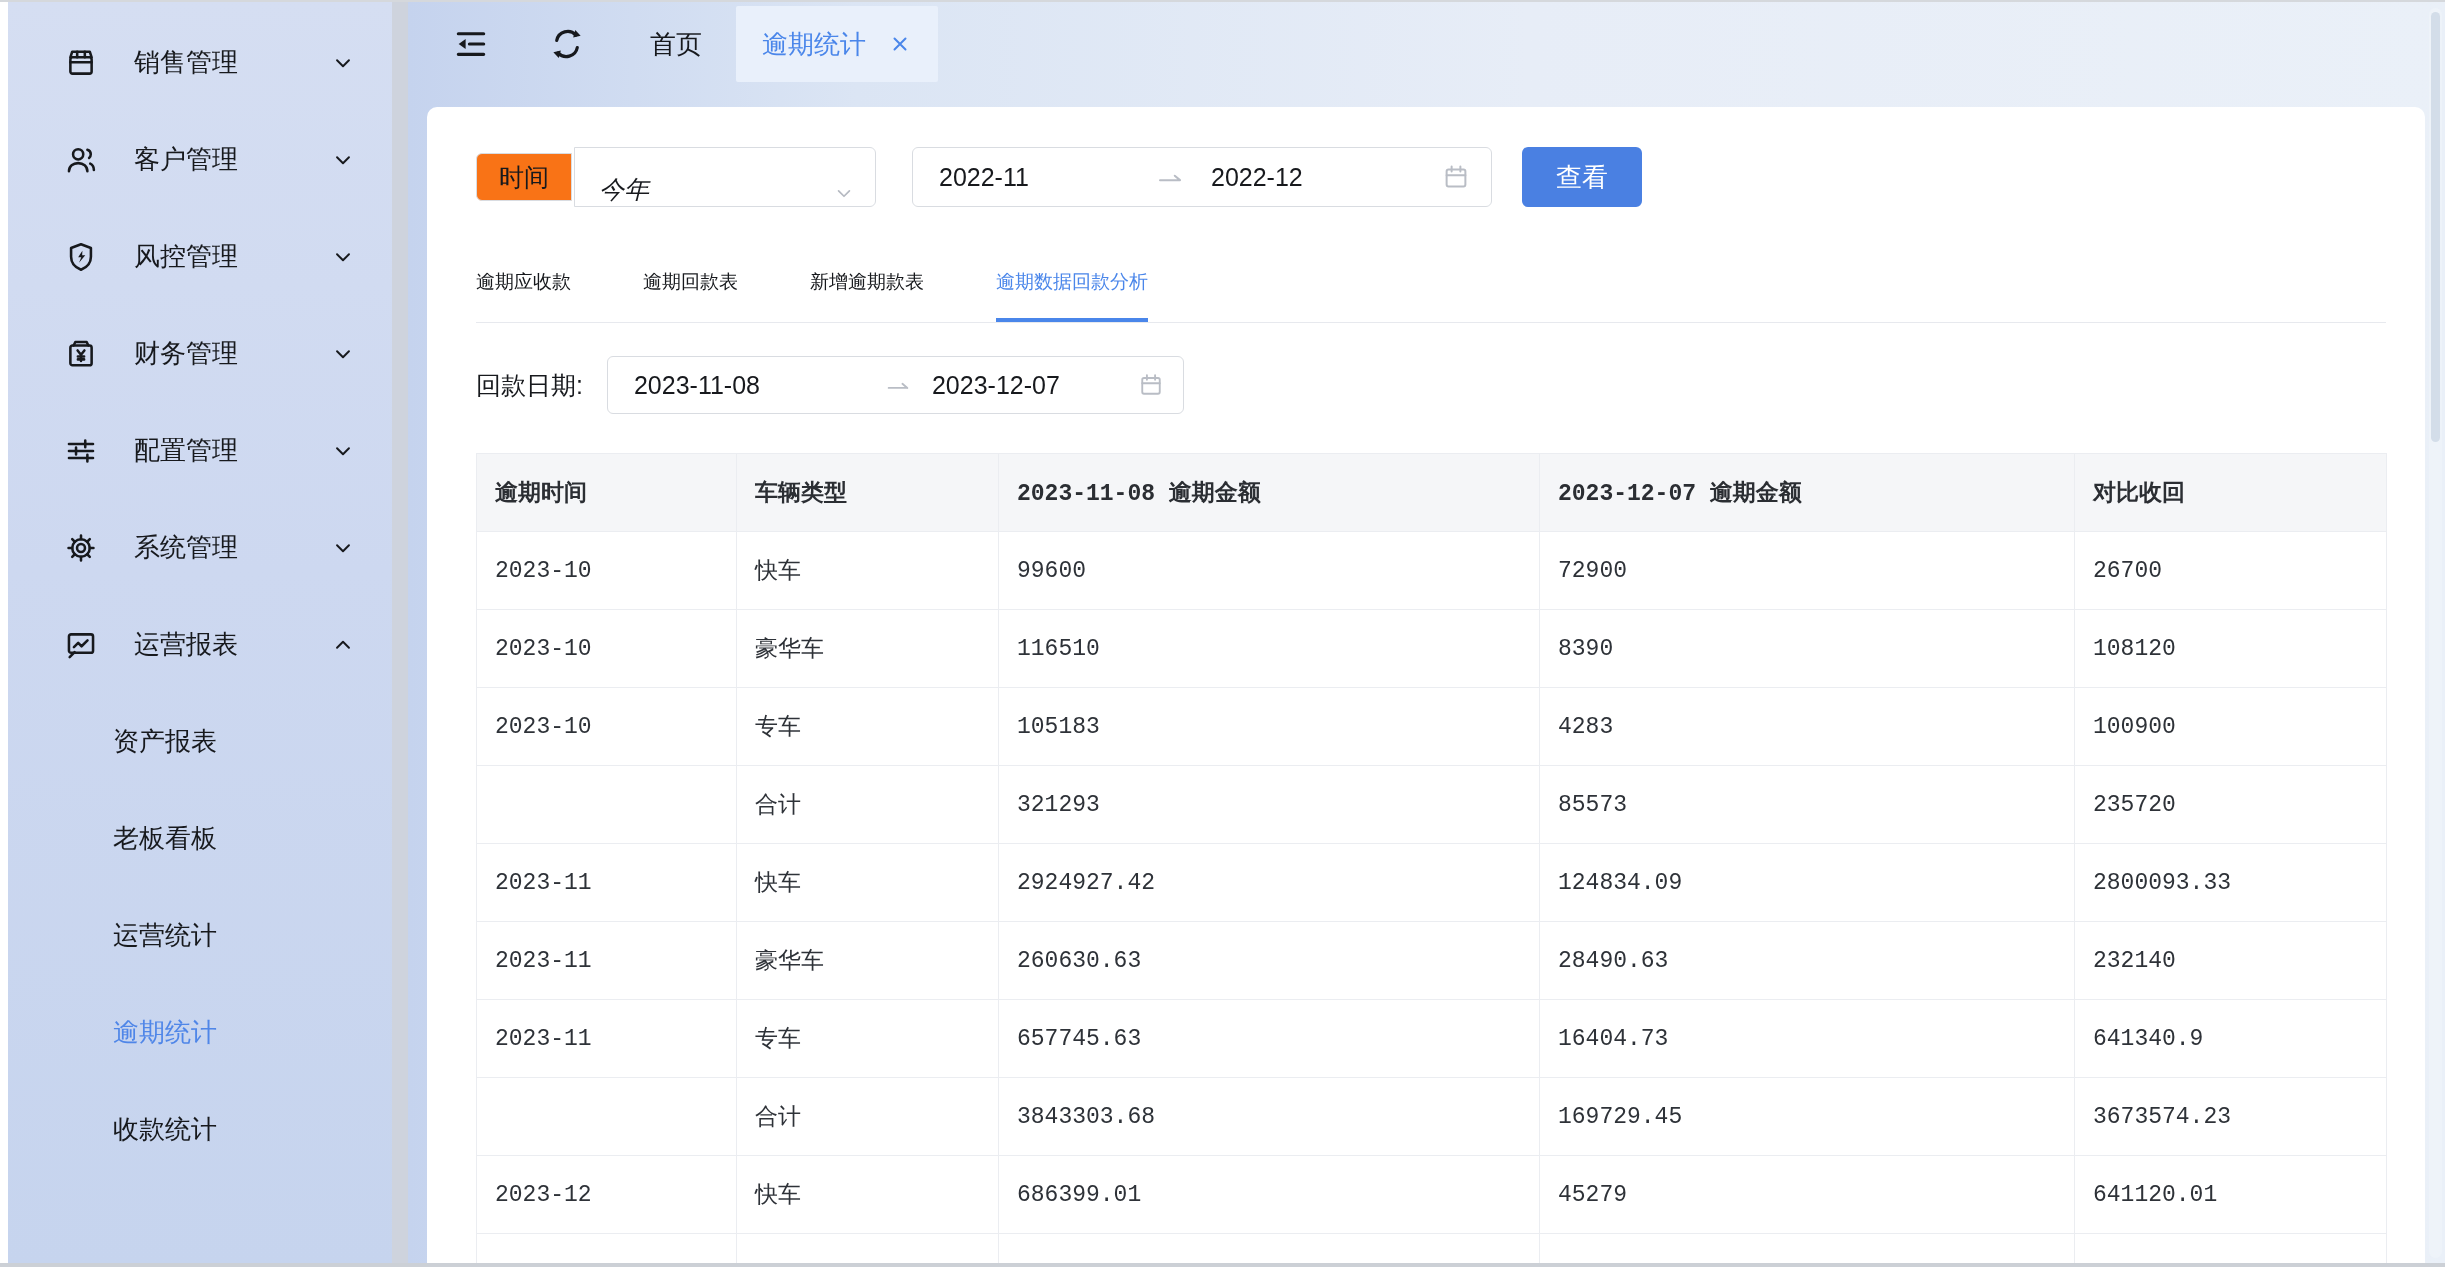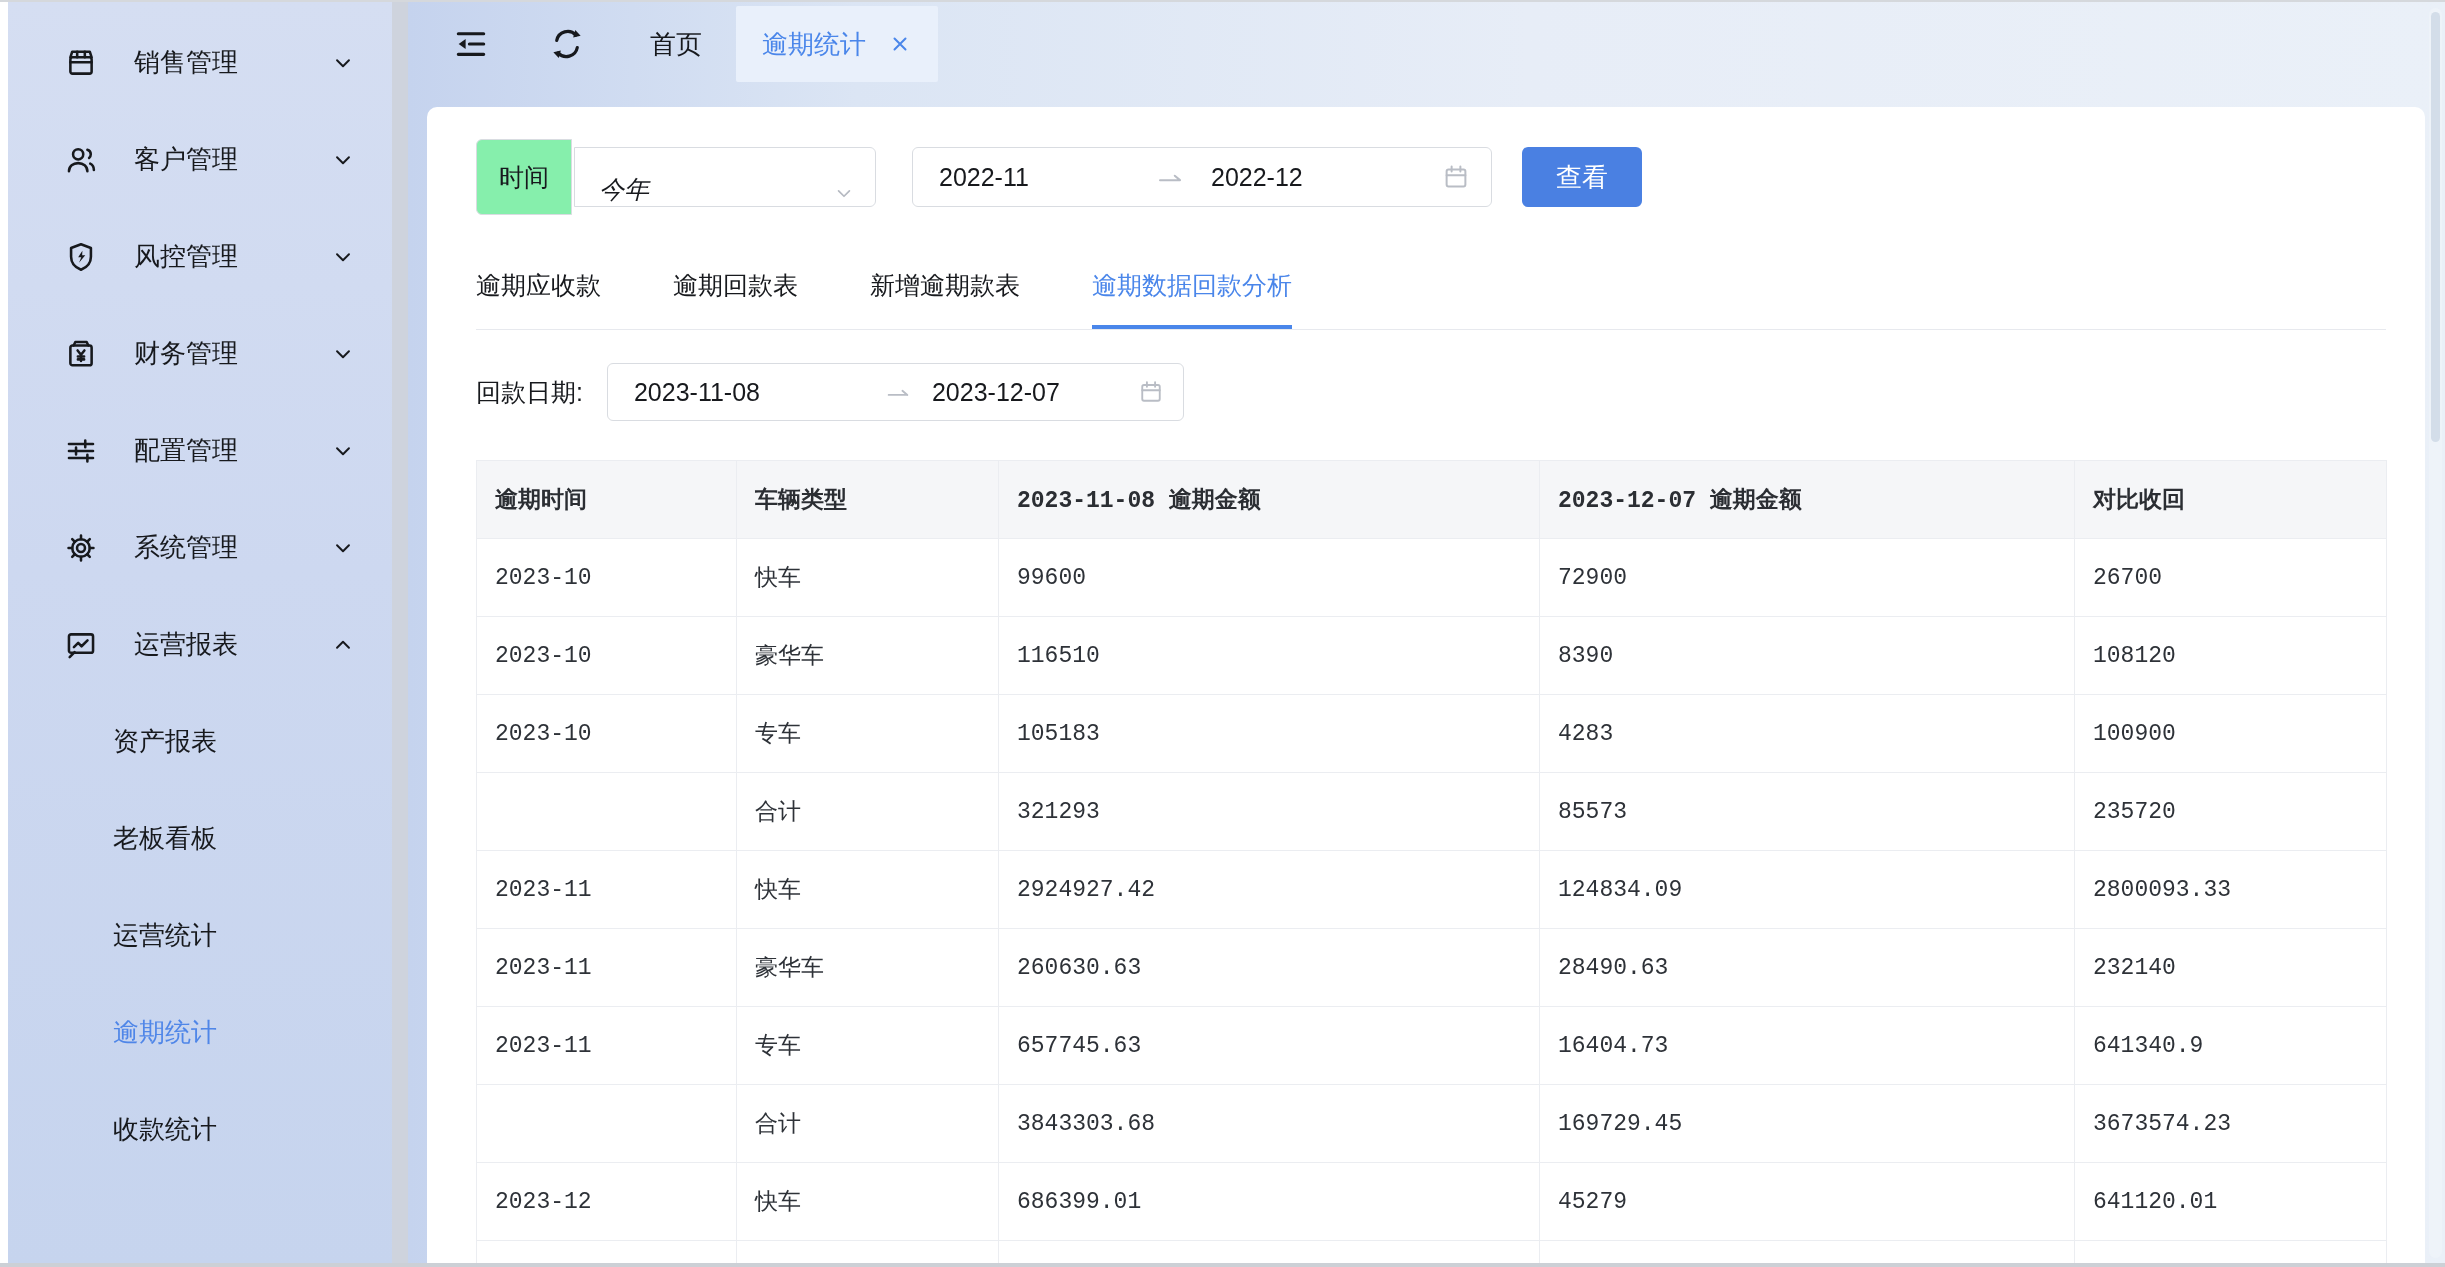--- a/index.html
+++ b/index.html
@@ -45,42 +45,42 @@
   .tb-close { width:24px; height:24px; margin-left:22px; cursor:pointer; }
   .tb-close svg { width:100%; height:100%; }
   .tb-close svg * { fill:none; stroke:#4a86ea; stroke-width:2; stroke-linecap:round; }
 
   .workspace { flex:1; position:relative; }
   .card { position:absolute; left:19px; right:20px; top:19px; bottom:-40px;
           background:#fff; border-radius:10px 10px 0 0; padding:40px 39px 0 49px; overflow:hidden; }
 
   
   .filter-row { display:flex; align-items:center; height:60px; }
-  .prepend { height:76px; display:flex; align-items:center; padding:0 22px; background:#86efac;
+  .prepend { height:48px; display:flex; align-items:center; padding:0 22px; background:#f97316;
              border:1px solid #d9dce1; border-radius:6px 0 0 6px; font-size:25px; }
   .select { height:60px; width:302px; display:flex; align-items:flex-end; background:#fff;
             border:1px solid #d9dce1; border-radius:0 6px 6px 0; margin-left:2px;
             padding:0 18px 0 24px; font-size:25px; cursor:pointer;font-style:italic; }
   .select .sel-arrow { margin-left:auto; width:26px; height:26px; color:#b6bac2; }
   .sel-arrow svg, .cal svg, .rng svg { width:100%; height:100%; display:block; }
   .sel-arrow svg *, .cal svg *, .rng svg * { fill:none; stroke:currentColor; stroke-width:1.6; stroke-linecap:round; stroke-linejoin:round; }
 
   .range { height:60px; width:580px; margin-left:36px; background:#fff; border:1px solid #d9dce1;
            border-radius:6px; display:flex; align-items:center; padding:0 20px 0 26px; font-size:25px; cursor:text; }
   .range .d1 { width:190px; }
   .range .rng { width:30px; height:30px; color:#b9bdc5; margin:0 26px; }
   .range .d2 { flex:1; }
   .range .cal { width:30px; height:30px; color:#b9bdc5; }
 
   .view-btn { height:60px; margin-left:30px; padding:0 34px; background:#4a80e2; color:#fff;
               font-size:26px; border:none; border-radius:6px; cursor:pointer; display:flex; align-items:center; }
 
   
   .subtabs { margin-top:62px; display:flex; gap:72px; border-bottom:1px solid #e7e9ee; }
-  .stab { font-size:25px; padding-bottom:27px; cursor:pointer; }
+  .stab { font-size:19px; padding-bottom:27px; cursor:pointer; }
   .stab.active { color:#4a86ea; box-shadow:inset 0 -4px 0 #4a86ea; }
 
   
   .repay-row { margin-top:33px; display:flex; align-items:center; }
   .repay-label { font-size:25px; }
   .repay-range { height:58px; width:577px; margin-left:24px; background:#fff; border:1px solid #d9dce1;
                  border-radius:6px; display:flex; align-items:center; padding:0 18px 0 26px; font-size:25px; cursor:text; }
   .repay-range .d1 { width:230px; }
   .repay-range .rng { width:28px; height:28px; color:#b9bdc5; margin:0 20px; }
   .repay-range .d2 { flex:1; }

